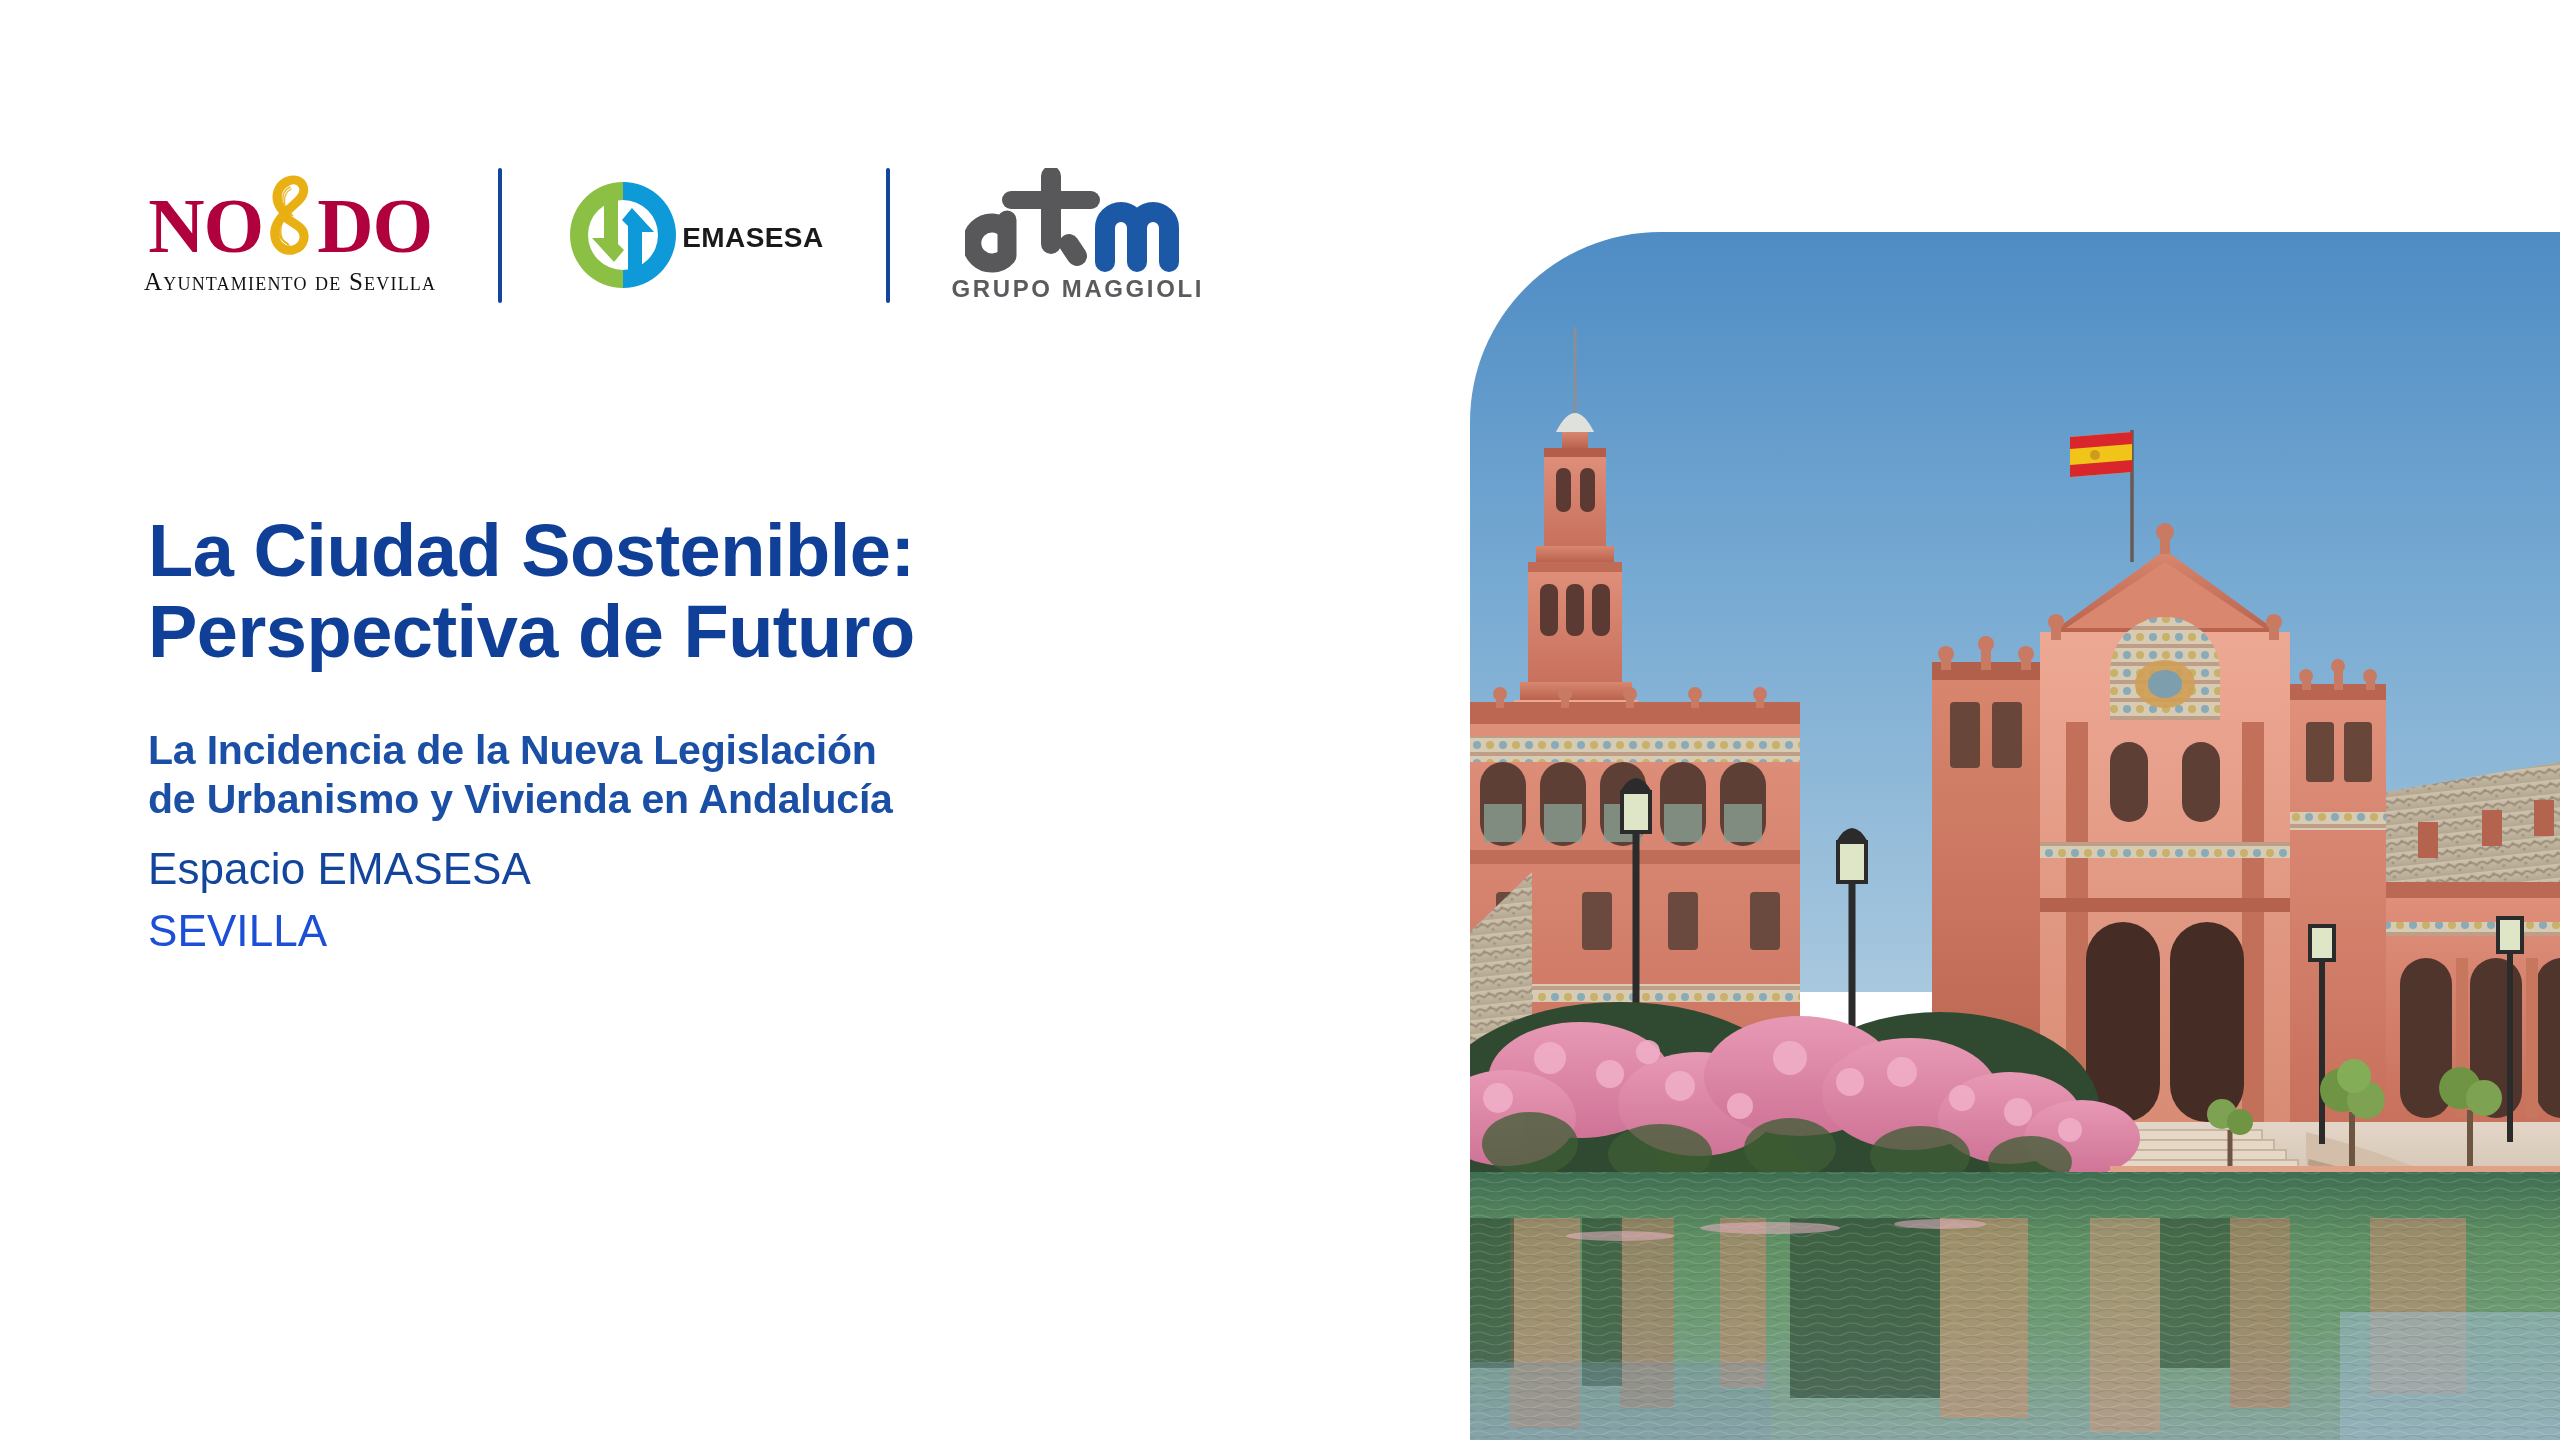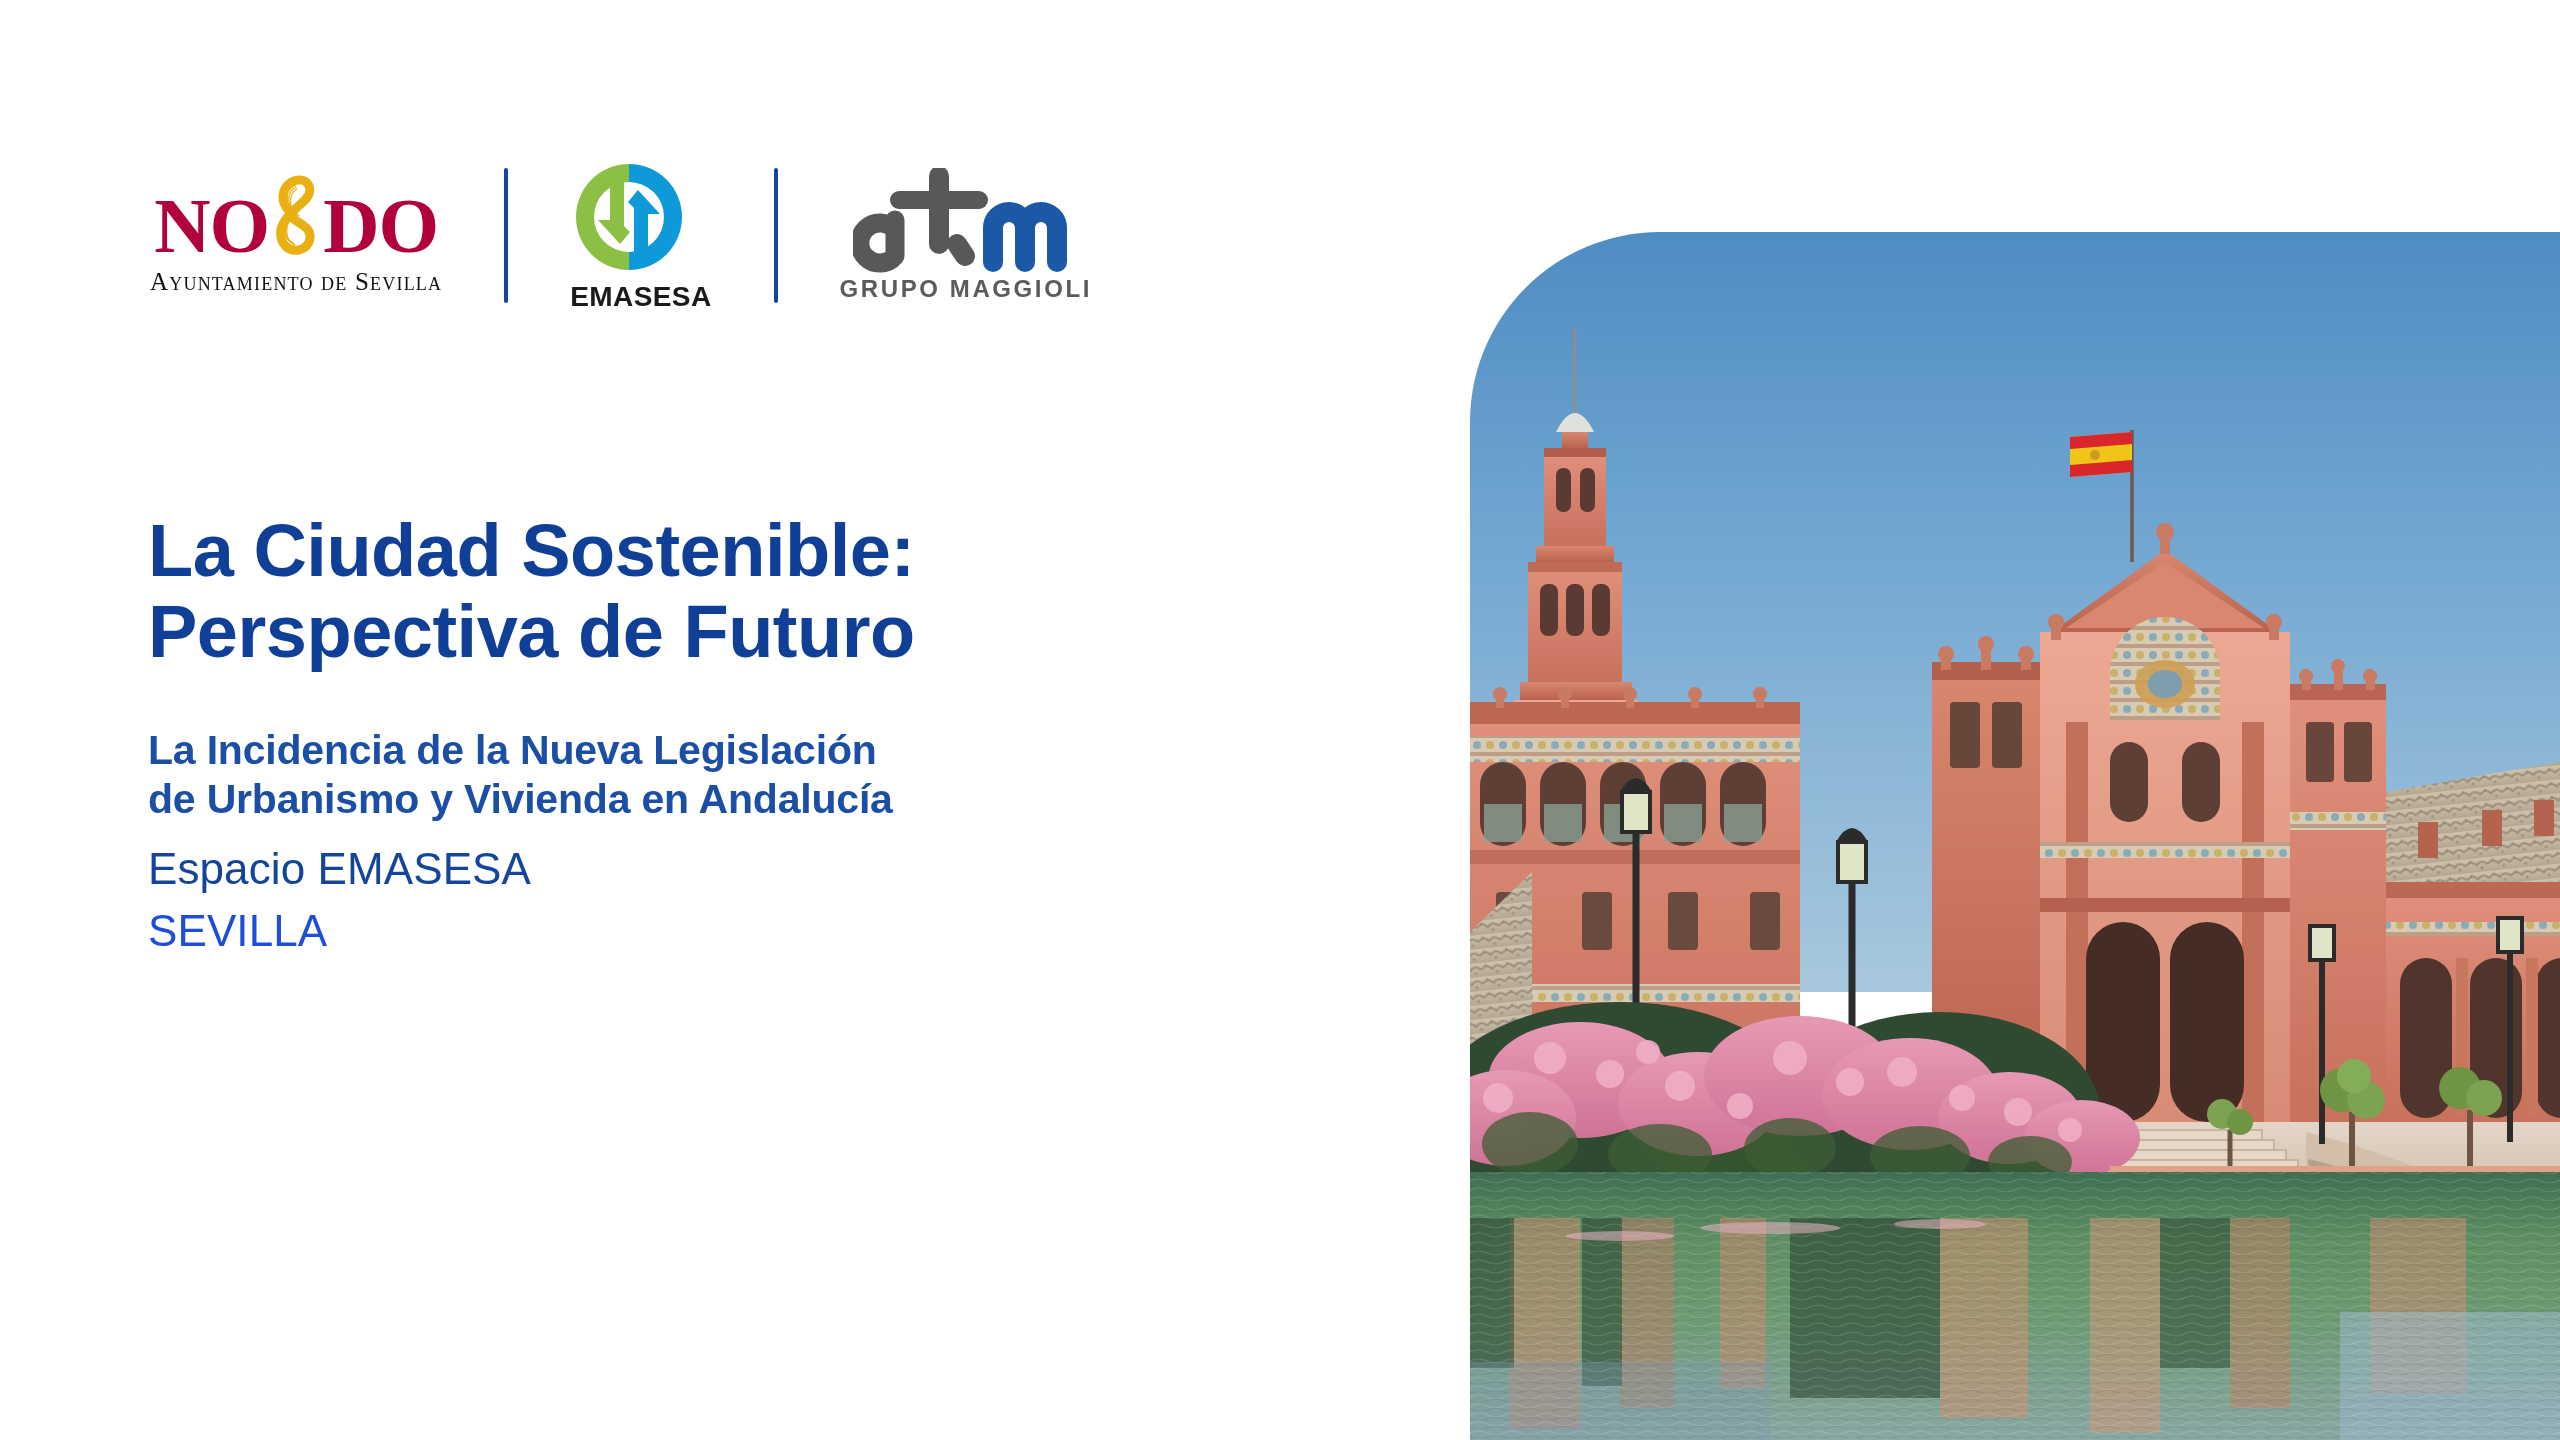--- a/index.html
+++ b/index.html
@@ -7,21 +7,21 @@
   body {
     background:#ffffff;
     font-family:"Liberation Sans", sans-serif;
     overflow:hidden;
     position:relative;
   }
 
   
   #logo-bar {
     position:absolute;
-    left:150px; top:140px;
+    left:144px; top:140px;
     height:190px;
     display:flex;
     align-items:center;
     gap:0;
   }
 
   
   .nosdo { display:flex; flex-direction:column; align-items:center; }
   .nosdo-word {
     display:flex; align-items:flex-end;
@@ -51,21 +51,21 @@
 
   .divider {
     width:4px;
     height:135px;
     margin:0 62px;
     flex:0 0 auto;
     border-radius:2px;
   }
 
   
-  .emasesa { display:flex; flex-direction:column; align-items:flex-start; }
+  .emasesa { display:flex; flex-direction:row; align-items:center; }
   .emasesa-mark { width:118px; height:118px; }
   .emasesa-mark svg { display:block; }
   .emasesa-word {
     margin-top:5px;
     font-size:28px;
     font-weight:700;
     letter-spacing:0.4px;
     color:#1a1a1a;
     font-family:"Liberation Sans", sans-serif;
   }

